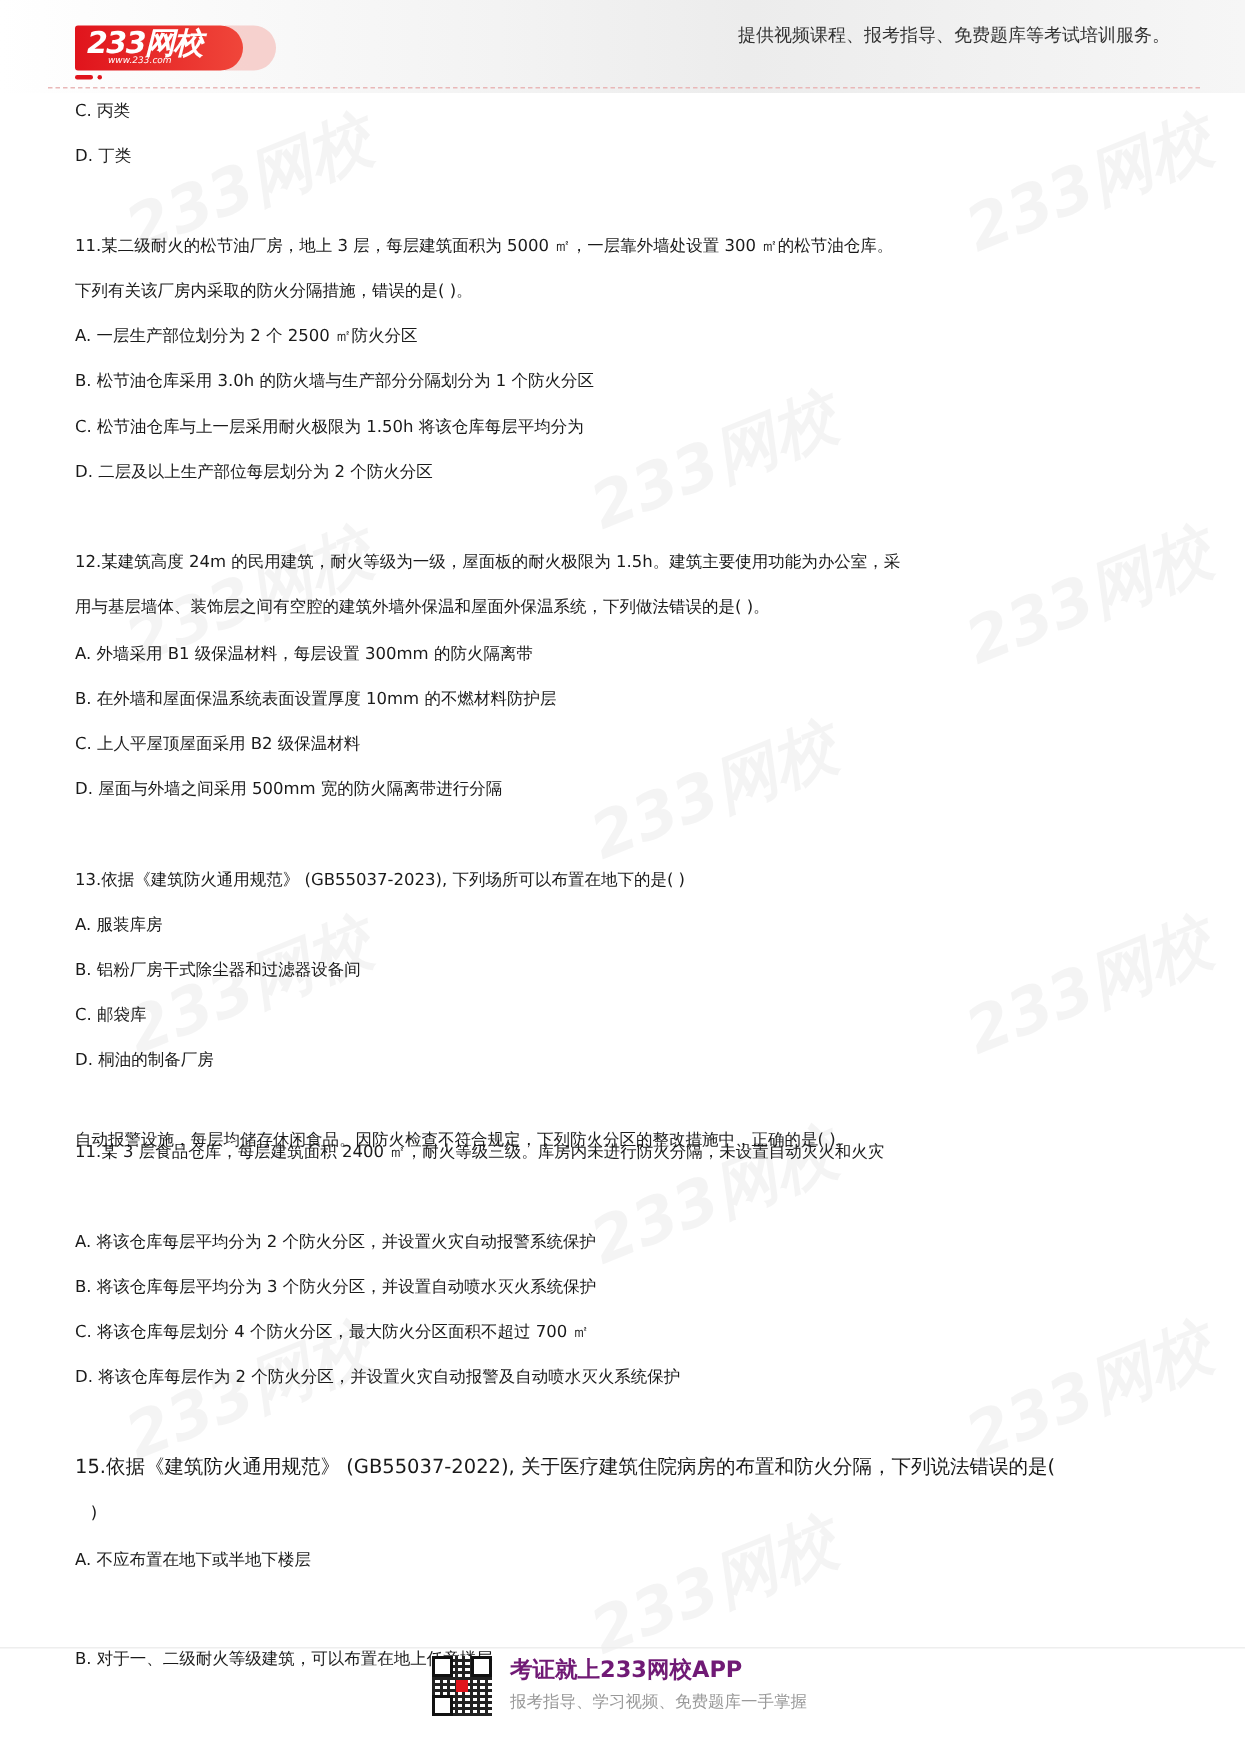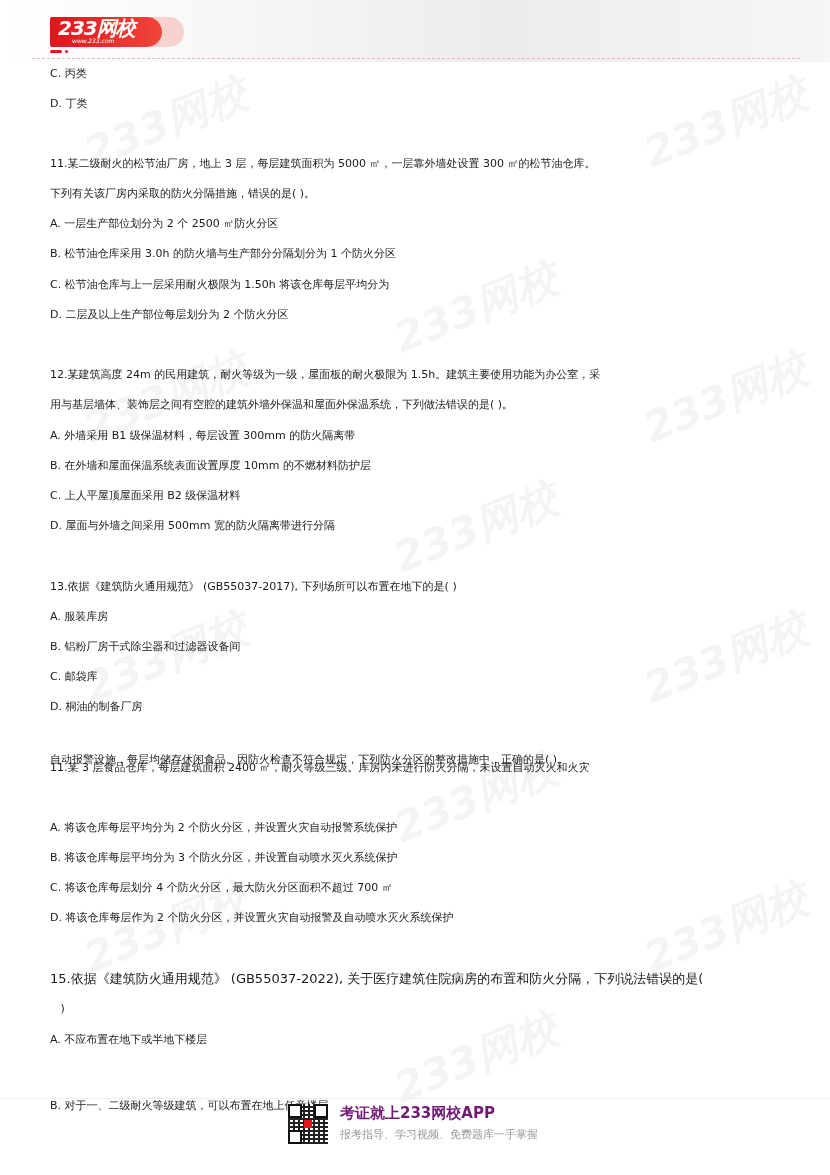--- a/index.html
+++ b/index.html
@@ -41,20 +41,21 @@
   <div class="logo-ghost"></div>
   <div class="logo">
     <span class="logo-main">233网校</span>
     <span class="logo-url">www.233.com</span>
   </div>
   <div class="logo-dash"></div>
   <div class="logo-dot"></div>
 </div>
 
 <div class="header-desc">
+  <div>提供视频课程、报考指导、免费题库等考试培训服务。</div>
 </div>
 <div class="header-line"></div>
 
 <div class="watermark" style="left:80px;top:95px;">233网校</div>
 <div class="watermark" style="left:640px;top:95px;">233网校</div>
 <div class="watermark" style="left:390px;top:280px;">233网校</div>
 <div class="watermark" style="left:80px;top:370px;">233网校</div>
 <div class="watermark" style="left:640px;top:370px;">233网校</div>
 <div class="watermark" style="left:390px;top:500px;">233网校</div>
 <div class="watermark" style="left:80px;top:630px;">233网校</div>
@@ -72,21 +73,21 @@
   <div class="line" style="top:215px">A.  一层生产部位划分为 2 个 2500 ㎡防火分区</div>
   <div class="line" style="top:245px">B.  松节油仓库采用 3.0h 的防火墙与生产部分分隔划分为 1 个防火分区</div>
   <div class="line" style="top:276px">C.  松节油仓库与上一层采用耐火极限为 1.50h 将该仓库每层平均分为</div>
   <div class="line" style="top:306px">D.  二层及以上生产部位每层划分为 2 个防火分区</div>
   <div class="line" style="top:366px">12.某建筑高度 24m 的民用建筑，耐火等级为一级，屋面板的耐火极限为 1.5h。建筑主要使用功能为办公室，采</div>
   <div class="line" style="top:396px">用与基层墙体、装饰层之间有空腔的建筑外墙外保温和屋面外保温系统，下列做法错误的是(      )。</div>
   <div class="line" style="top:427px">A.  外墙采用 B1 级保温材料，每层设置 300mm 的防火隔离带</div>
   <div class="line" style="top:457px">B.  在外墙和屋面保温系统表面设置厚度 10mm 的不燃材料防护层</div>
   <div class="line" style="top:487px">C.  上人平屋顶屋面采用 B2 级保温材料</div>
   <div class="line" style="top:517px">D.  屋面与外墙之间采用 500mm 宽的防火隔离带进行分隔</div>
-  <div class="line" style="top:578px">13.依据《建筑防火通用规范》 (GB55037-2017), 下列场所可以布置在地下的是(      )</div>
+  <div class="line" style="top:578px">13.依据《建筑防火通用规范》 (GB55037-2023), 下列场所可以布置在地下的是(      )</div>
   <div class="line" style="top:608px">A.  服装库房</div>
   <div class="line" style="top:638px">B.  铝粉厂房干式除尘器和过滤器设备间</div>
   <div class="line" style="top:668px">C.  邮袋库</div>
   <div class="line" style="top:698px">D.  桐油的制备厂房</div>
   <div class="line" style="top:759px">11.某 3 层食品仓库，每层建筑面积 2400 ㎡，耐火等级三级。库房内未进行防火分隔，未设置自动灭火和火灾</div>
   <div class="line" style="top:751px">自动报警设施，每层均储存休闲食品。因防火检查不符合规定，下列防火分区的整改措施中，正确的是(      )。</div>
   <div class="line" style="top:819px">A.  将该仓库每层平均分为 2 个防火分区，并设置火灾自动报警系统保护</div>
   <div class="line" style="top:849px">B.  将该仓库每层平均分为 3 个防火分区，并设置自动喷水灭火系统保护</div>
   <div class="line" style="top:879px">C.  将该仓库每层划分 4 个防火分区，最大防火分区面积不超过 700 ㎡</div>
   <div class="line" style="top:909px">D.  将该仓库每层作为 2 个防火分区，并设置火灾自动报警及自动喷水灭火系统保护</div>

